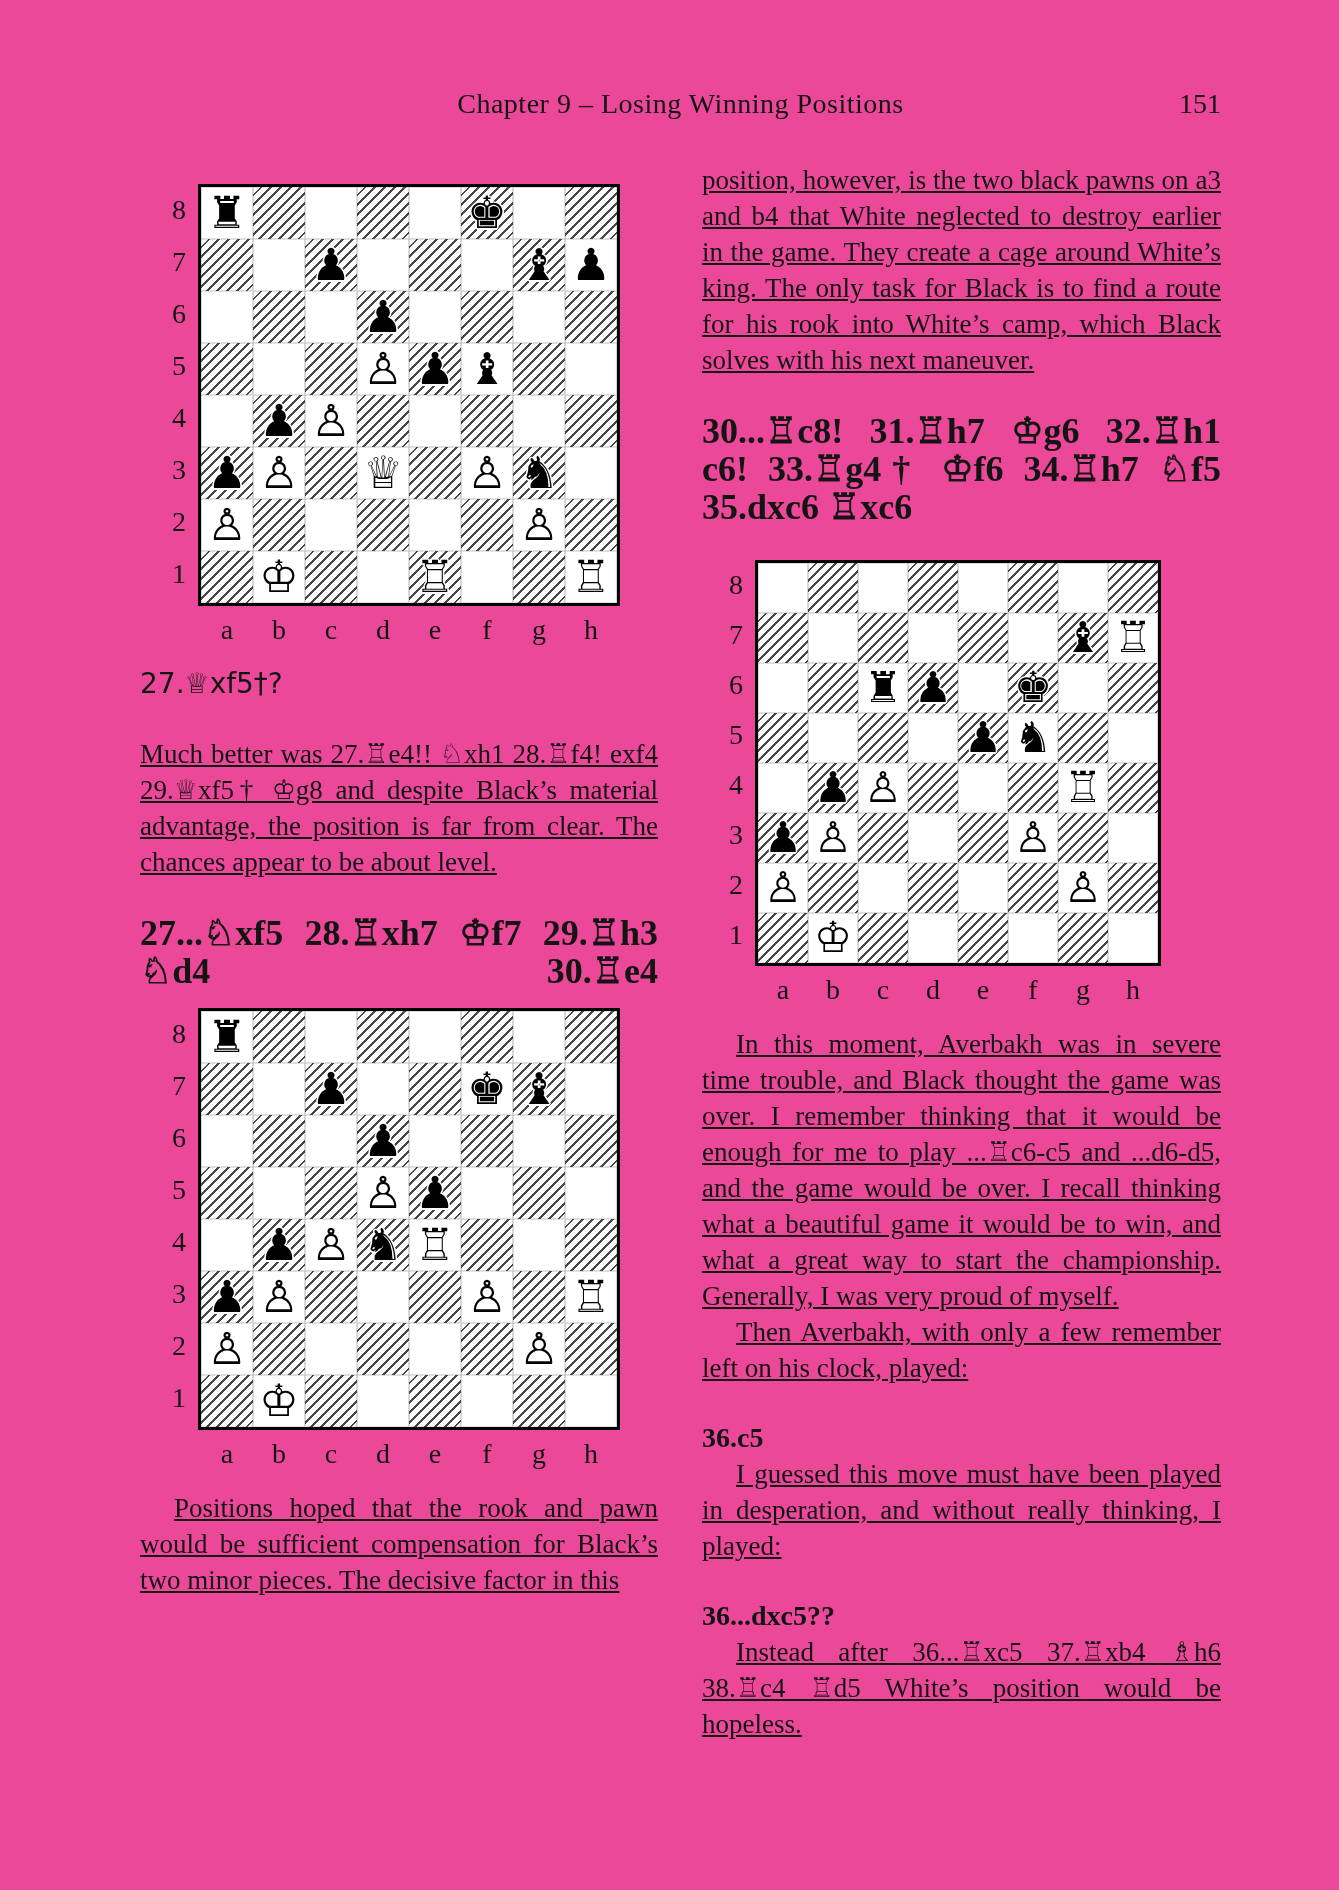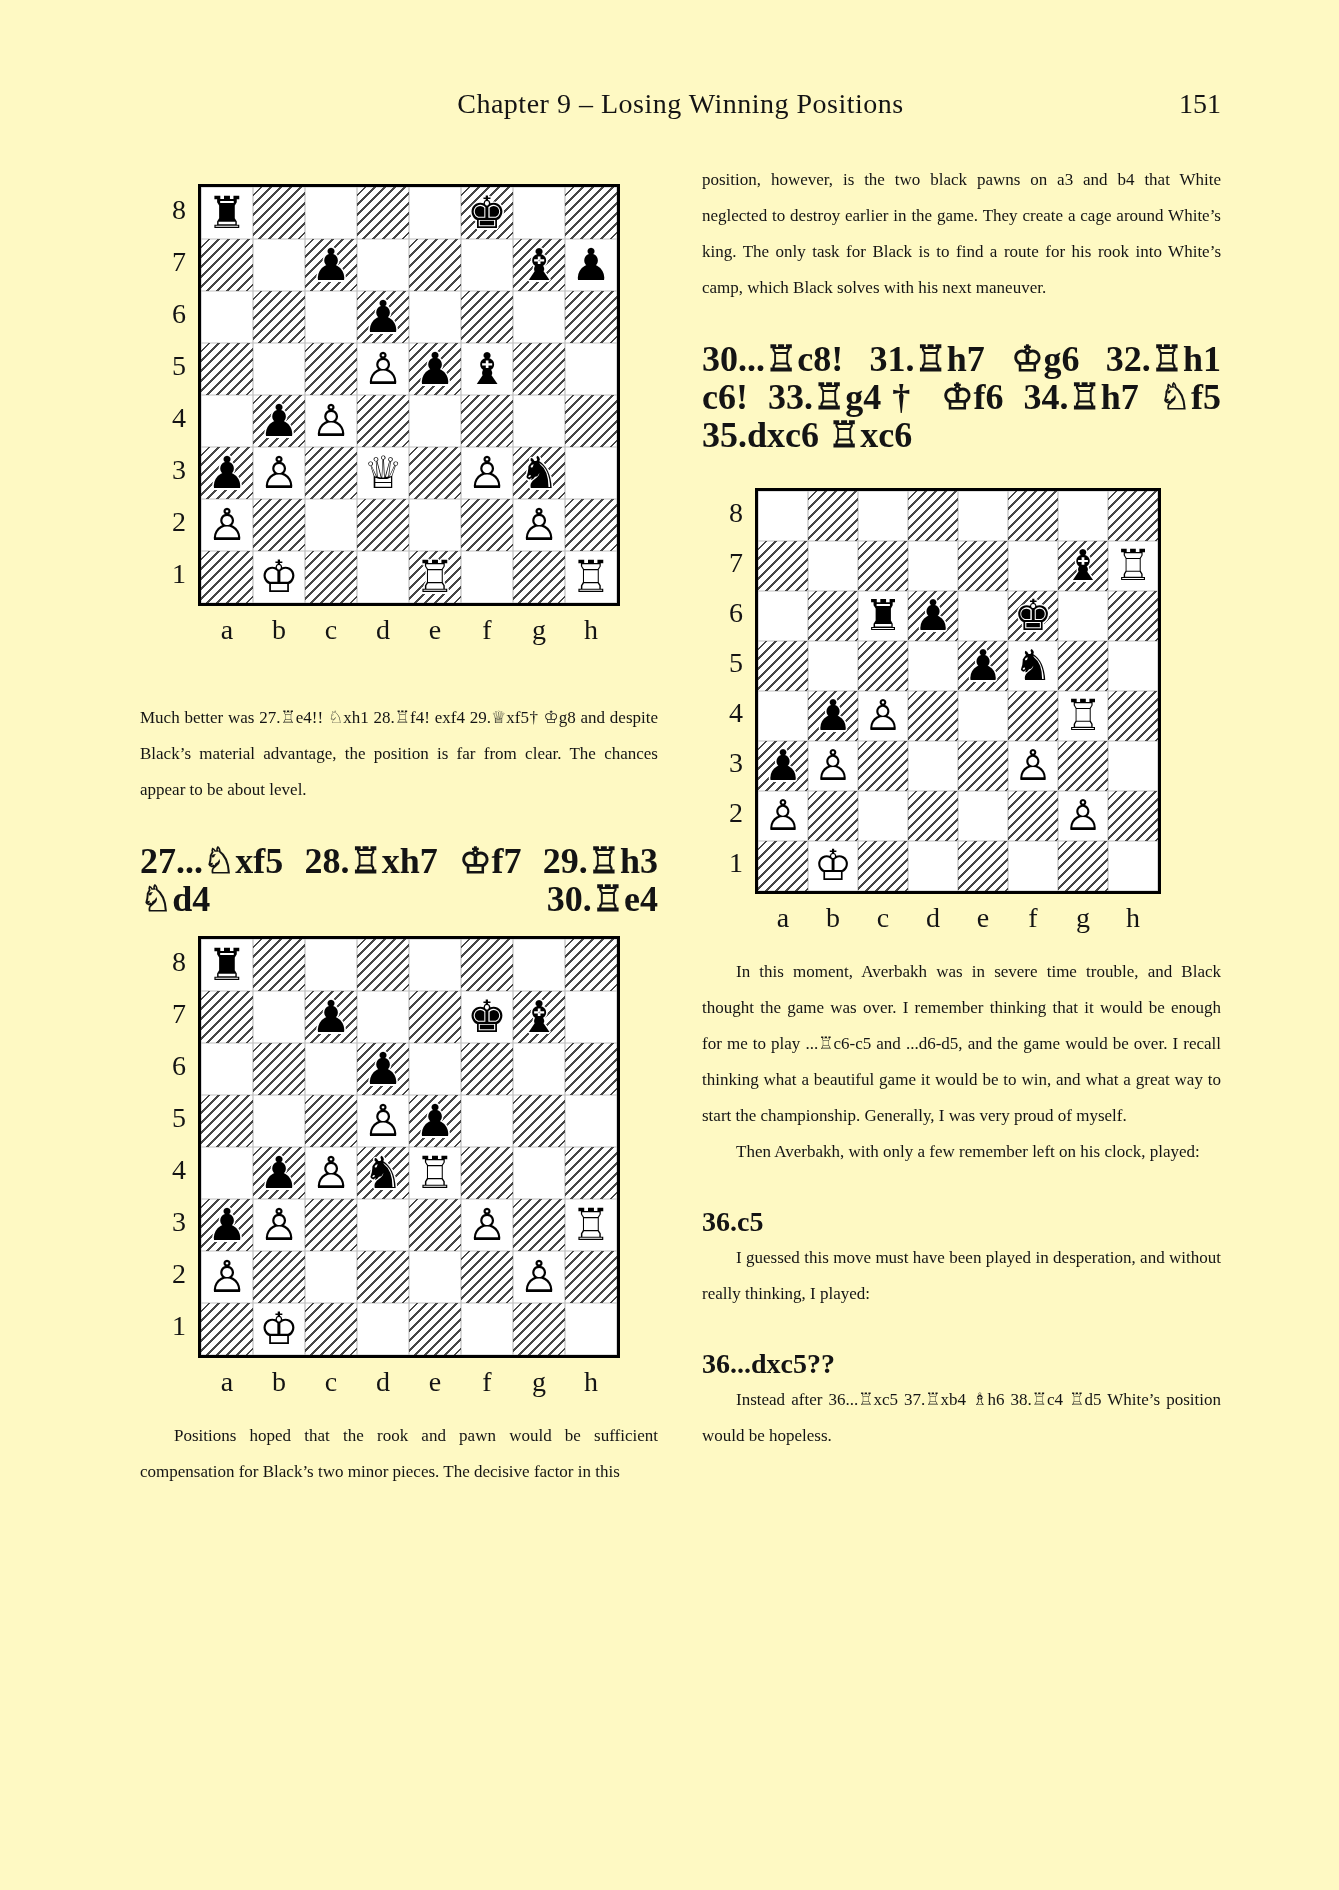--- a/index.html
+++ b/index.html
@@ -1,34 +1,35 @@
 <!DOCTYPE html>
 <html><head>
 <meta charset="utf-8">
 <style>
   html,body { margin:0; padding:0; background:#e8e8e8; }
   .page {
     position:relative; width:1339px; height:1890px; margin:0 auto;
-    background:#fef9c3; overflow:hidden;
+    background:#ec4899; overflow:hidden;
     font-family:"Liberation Serif", serif; color:#141414;
   }
   .header { position:absolute; top:88px; left:140px; width:1081px; height:40px; }
   .header .title {
     position:absolute; left:0; right:0; text-align:center;
     font-size:28px; letter-spacing:0.5px;
   }
   .header .pageno { position:absolute; right:0; top:0; font-size:28px; }
 
   .columns { position:absolute; top:148px; left:140px; display:flex; gap:44px; }
   .col-left  { width:518px; }
   .col-right { width:519px; }
 
   p.body-text {
-    margin:0; font-size:17px; line-height:36px; text-align:justify;
+    margin:0; font-size:27px; line-height:36px; text-align:justify;
     text-justify:inter-word;
+    text-decoration:underline;
   }
   p.indent { text-indent:34px; }
   .gap { height:34px; }
   .gap-sm { height:20px; }
 
   .move-heading { font-size:28px; font-weight:bold; margin:0; line-height:36px; }
   .move-line {
     font-size:36px; font-weight:bold; margin:0; line-height:38px;
     text-align:justify; text-align-last:justify;
   }
@@ -279,20 +280,21 @@
             <div>c</div>
             <div>d</div>
             <div>e</div>
             <div>f</div>
             <div>g</div>
             <div>h</div>
           </div>
         </div>
 
       <div class="gap-sm"></div>
+      <p class="move-heading fig">27.♕xf5†?</p>
       <div class="gap"></div>
       <p class="body-text">Much better was 27.♖e4!! ♘xh1 28.♖f4! exf4 29.♕xf5† ♔g8 and despite Black’s material advantage, the position is far from clear. The chances appear to be about level.</p>
       <div class="gap"></div>
       <p class="move-line">27...♘xf5 28.♖xh7 ♔f7 29.♖h3 ♘d4 30.♖e4</p>
 
       <div class="board" style="margin-top:18px; margin-left:20px;">
           <div class="board-main">
             <div class="rank-col">
               <div>8</div>
               <div>7</div>

